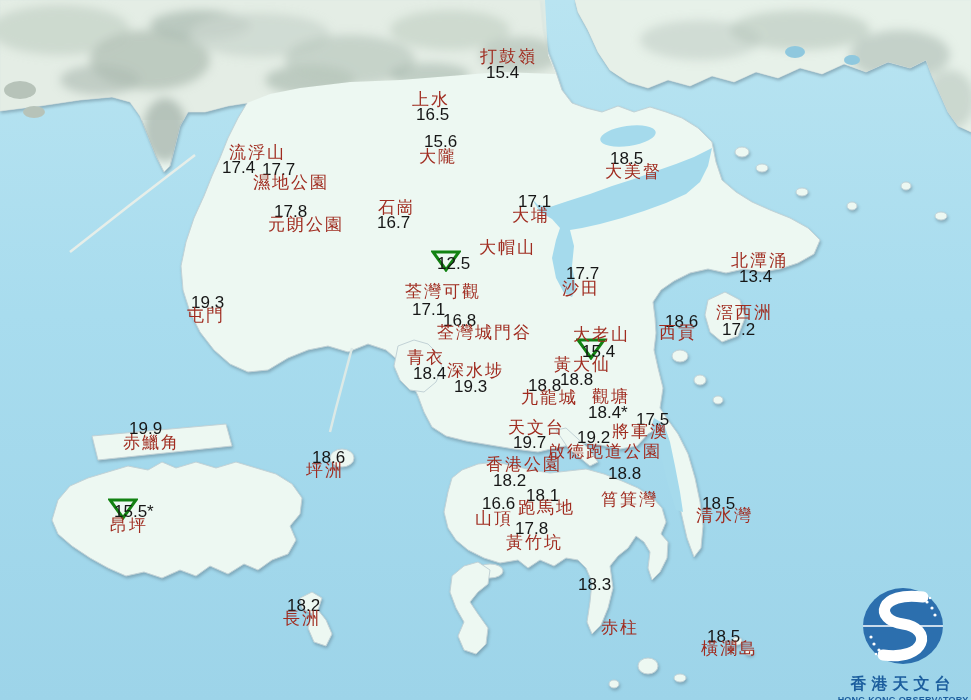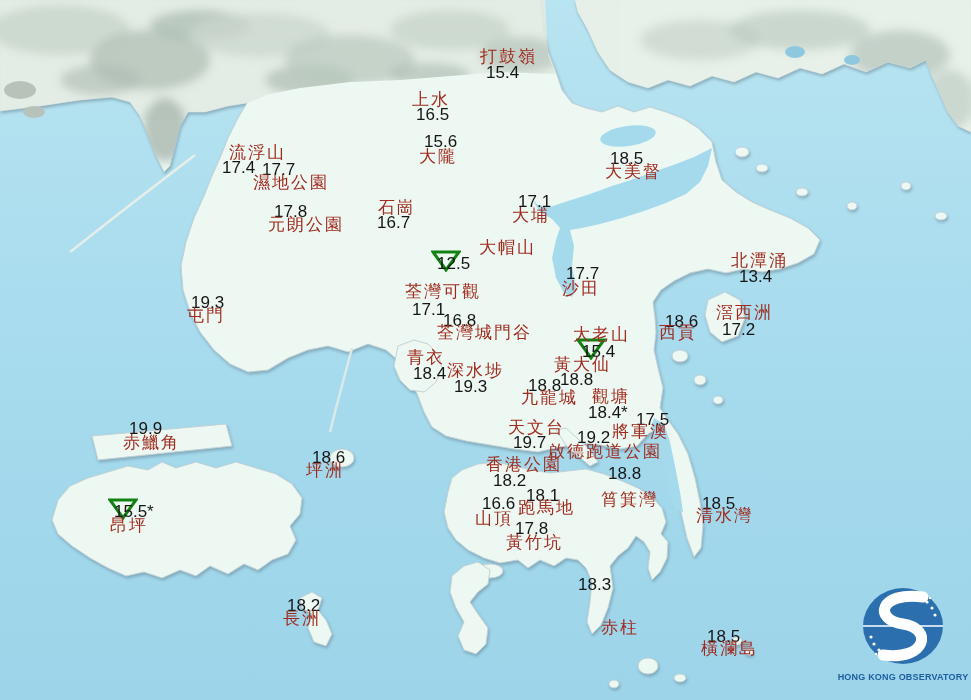--- a/index.html
+++ b/index.html
@@ -218,15 +218,16 @@
         <circle cx="24" cy="-24" r="1.6"></circle>
           <circle cx="29" cy="-18" r="1.6"></circle>
         <circle cx="32" cy="-11" r="1.6"></circle>
           <circle cx="27" cy="-28" r="1.2"></circle>
         <circle cx="-24" cy="24" r="1.6"></circle>
           <circle cx="-29" cy="18" r="1.6"></circle>
         <circle cx="-32" cy="11" r="1.6"></circle>
           <circle cx="-27" cy="28" r="1.2"></circle>
       </g>
     </svg>
+    <div id="logo-cn">香港天文台</div>
     <div id="logo-en">HONG KONG OBSERVATORY</div>
   </div>
 </div>
 
 </body></html>

